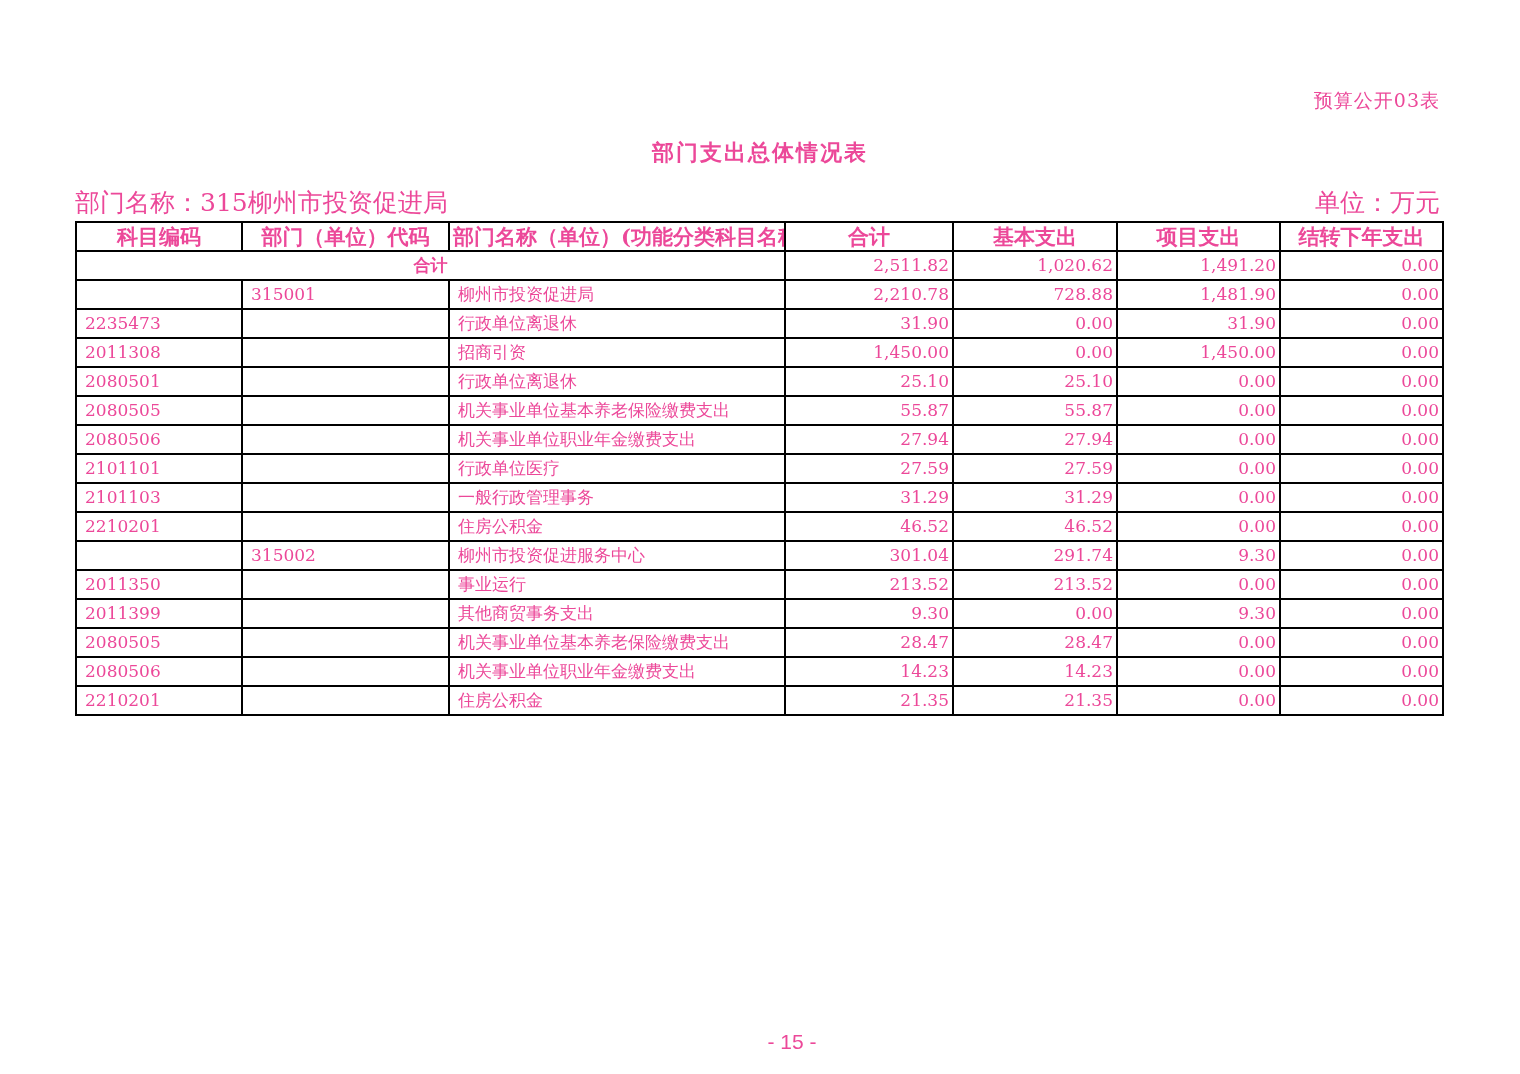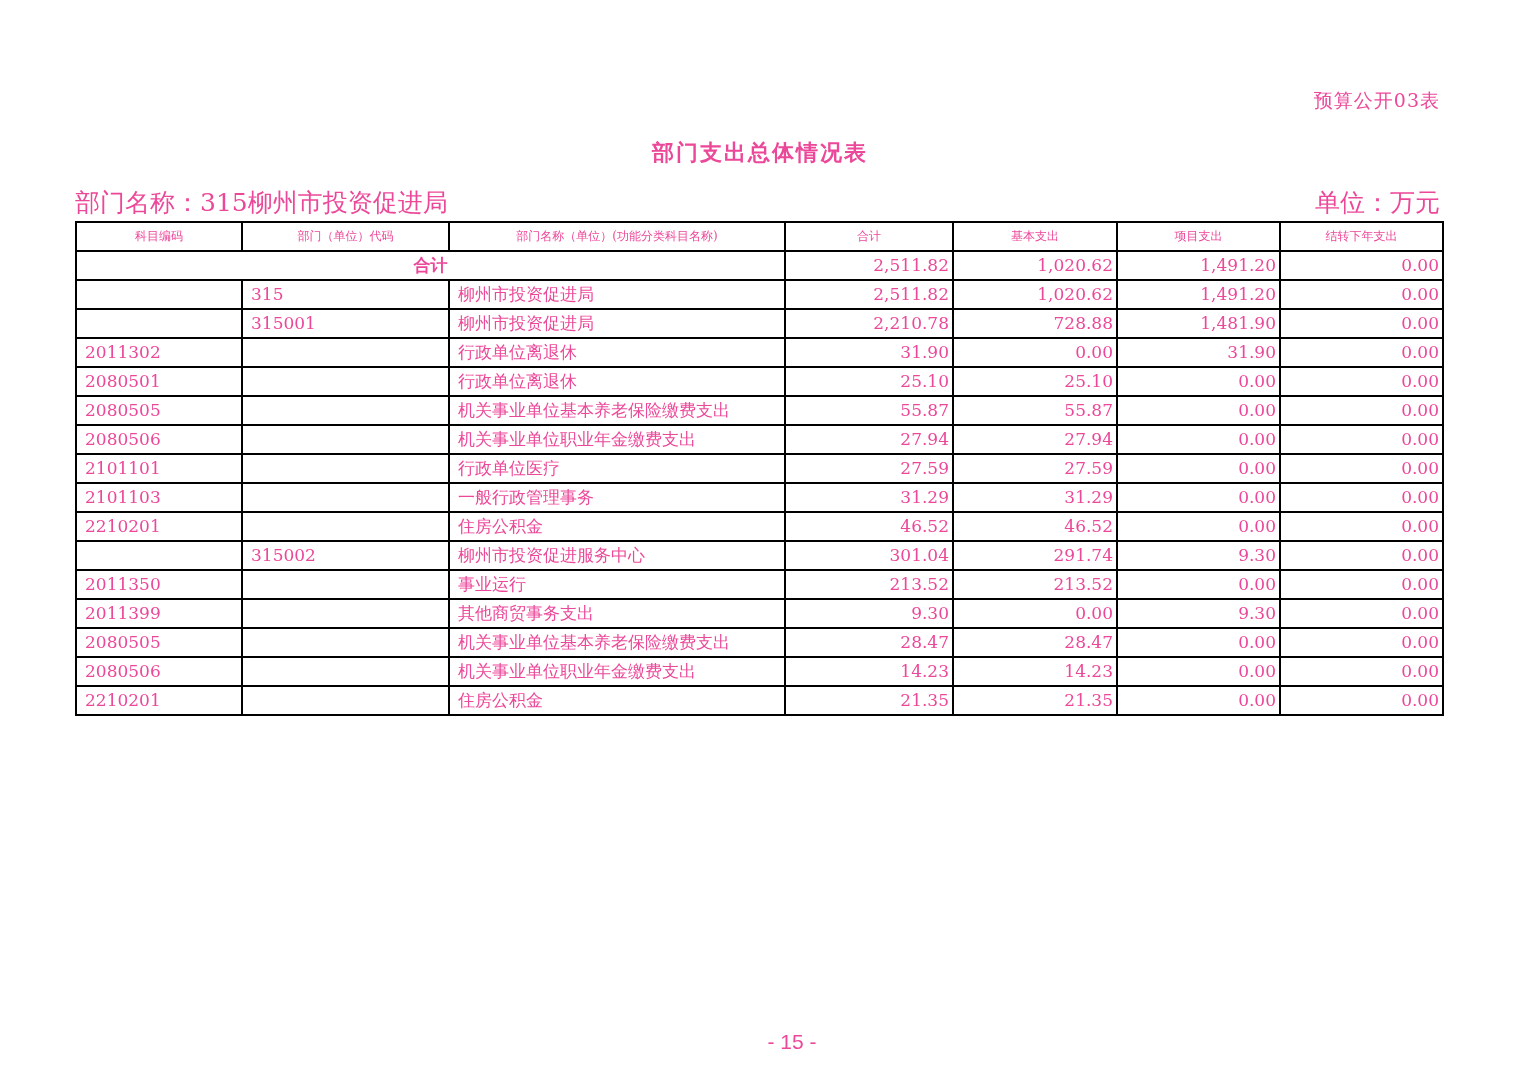--- a/index.html
+++ b/index.html
@@ -34,23 +34,23 @@
   }
   .budget-table th, .budget-table td {
     border:2px solid #000;
     height:27px;
     padding:0 3px;
     white-space:nowrap;
     overflow:hidden;
     line-height:1.1;
   }
   .budget-table th {
-    font-weight:normal;
+    font-weight:bold;
     text-align:center;
-    font-size:12px;
+    font-size:21px;
   }
   .budget-table td.code { text-align:left; padding-left:8px; }
   .budget-table td.name { text-align:left; padding-left:8px; }
   .budget-table td.num  { text-align:right; padding-right:3px; }
   .budget-table td.total-label { text-align:center; font-weight:bold; }
   .page-number {
     position:absolute; top:1030px; left:0; width:100%;
     text-align:center;
     font-family:"Liberation Sans","DejaVu Sans",sans-serif;
     font-size:21px;
@@ -95,43 +95,43 @@
     <tbody>
         <tr>
           <td class="total-label" colspan="3">合计</td>
           <td class="num">2,511.82</td>
           <td class="num">1,020.62</td>
           <td class="num">1,491.20</td>
           <td class="num">0.00</td>
         </tr>
         <tr>
           <td class="code"></td>
-          <td class="code">315</td>
-          <td class="name">柳州市投资促进局</td>
-          <td class="num">2,511.82</td>
-          <td class="num">1,020.62</td>
-          <td class="num">1,491.20</td>
-          <td class="num">0.00</td>
-        </tr>
-        <tr>
-          <td class="code"></td>
           <td class="code">315001</td>
           <td class="name">柳州市投资促进局</td>
           <td class="num">2,210.78</td>
           <td class="num">728.88</td>
           <td class="num">1,481.90</td>
           <td class="num">0.00</td>
         </tr>
         <tr>
-          <td class="code">2011302</td>
+          <td class="code">2235473</td>
           <td class="code"></td>
           <td class="name">行政单位离退休</td>
           <td class="num">31.90</td>
           <td class="num">0.00</td>
           <td class="num">31.90</td>
+          <td class="num">0.00</td>
+        </tr>
+        <tr>
+          <td class="code">2011308</td>
+          <td class="code"></td>
+          <td class="name">招商引资</td>
+          <td class="num">1,450.00</td>
+          <td class="num">0.00</td>
+          <td class="num">1,450.00</td>
           <td class="num">0.00</td>
         </tr>
         <tr>
           <td class="code">2080501</td>
           <td class="code"></td>
           <td class="name">行政单位离退休</td>
           <td class="num">25.10</td>
           <td class="num">25.10</td>
           <td class="num">0.00</td>
           <td class="num">0.00</td>

